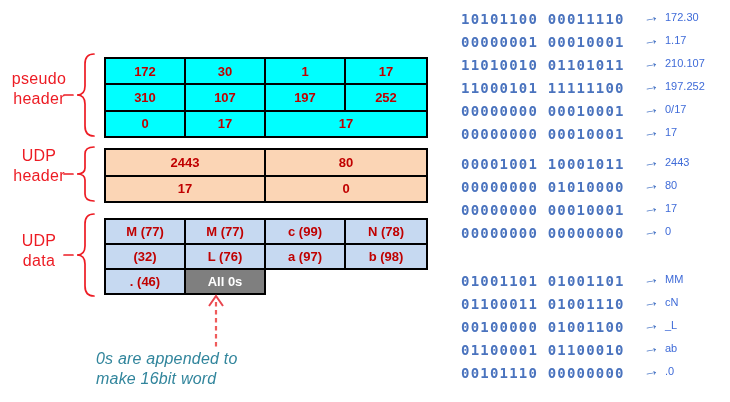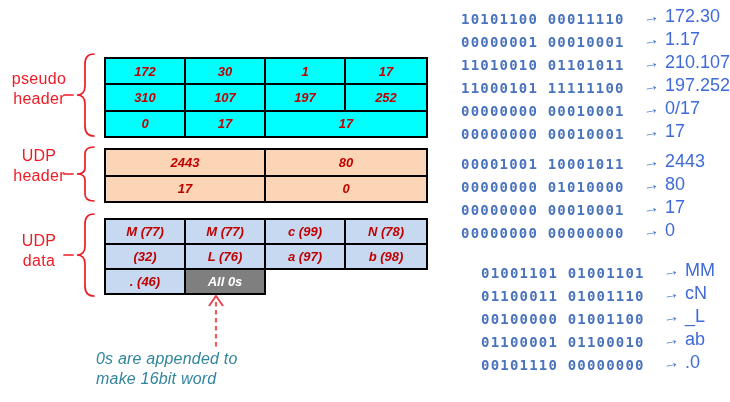--- a/index.html
+++ b/index.html
@@ -13,46 +13,46 @@
     color:#ed1c24;font-size:16px;line-height:20px;font-weight:500;
     letter-spacing:0.3px;
   }
   
   .brace{position:absolute;left:62px;width:36px;}
   
   table.tbl{position:absolute;left:104px;border-collapse:collapse;table-layout:fixed;width:322px;}
   table.tbl td{
     border:2px solid #000;text-align:center;vertical-align:middle;
     font-family:"Liberation Sans",sans-serif;font-weight:bold;font-size:13px;
-    color:#c00000;padding:0;overflow:hidden;font-style:italic;
+    color:#c00000;padding:0;overflow:hidden;
   }
   #tbl-pseudo{top:57px;}   #tbl-pseudo td{height:24.3px;background:#00ffff;}
   #tbl-udphdr{top:148px;}  #tbl-udphdr td{height:24.5px;background:#fbd5b5;}
   #tbl-udpdata{top:218px;} #tbl-udpdata td{height:23px;background:#c6d9f1;}
   #tbl-udpdata td.pad{background:#7f7f7f;color:#ffffff;}
   
   .annotation{
     position:absolute;left:96px;top:349px;color:#31859c;
     font-size:16px;line-height:20px;letter-spacing:0.2px;font-style:italic;
   }
   
   .pointer{position:absolute;left:204px;top:293px;}
   
   .bin-group{position:absolute;left:461px;}
-  #bin-g1{top:7px;} #bin-g2{top:152px;} #bin-g3{top:261px;margin-left:20px;}
+  #bin-g1{top:7px;} #bin-g2{top:152px;} #bin-g3{top:269px;}
   .bin-line{height:23px;display:flex;align-items:center;white-space:pre;}
   .bits{
     font-family:"DejaVu Sans Mono",monospace;font-weight:bold;font-size:14px;
     letter-spacing:1.2px;color:#4a73be;width:182px;flex:0 0 182px;
   }
   .arrow{
     color:#4472c4;font-size:16px;margin-right:6px;position:relative;top:-2px;
     display:inline-block;transform:rotate(-10deg);
   }
-  .val{font-size:18px;color:#3f6bd8;position:relative;top:-2px;}
+  .val{font-size:11px;color:#3f6bd8;position:relative;top:-2px;}
 </style>
 </head>
 <body>
 
 <div class="stage">
 
   <div class="sec-label" style="top:69px">
     <div>pseudo</div>
     <div>header</div>
   </div>

